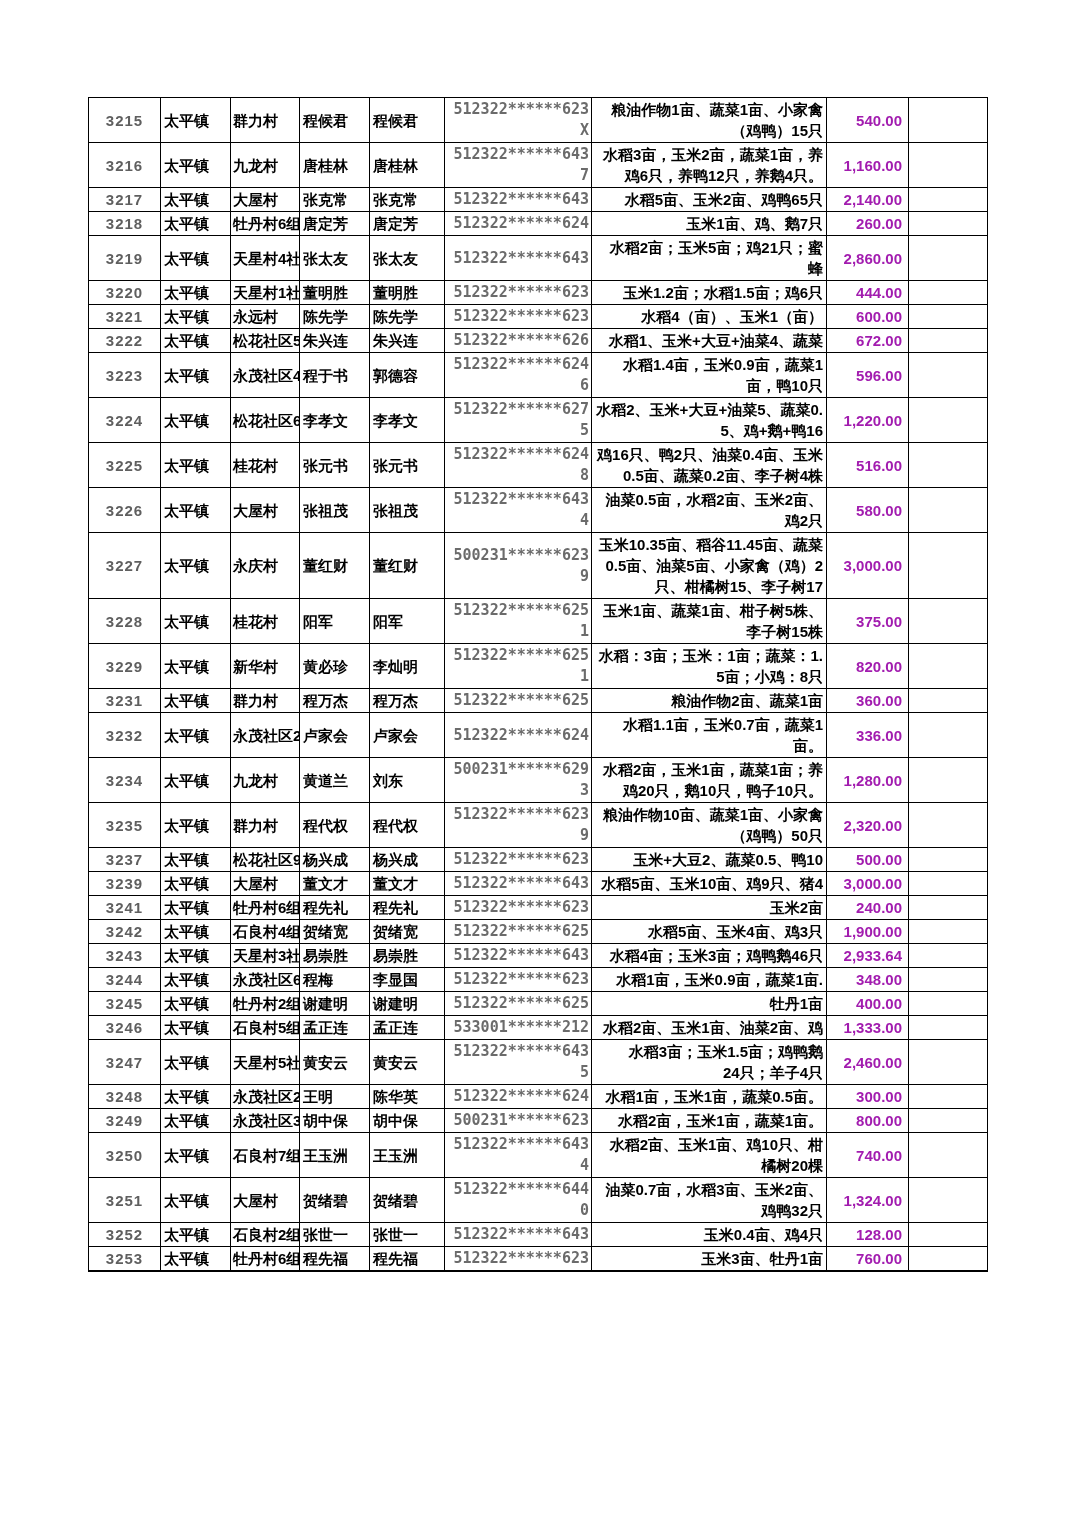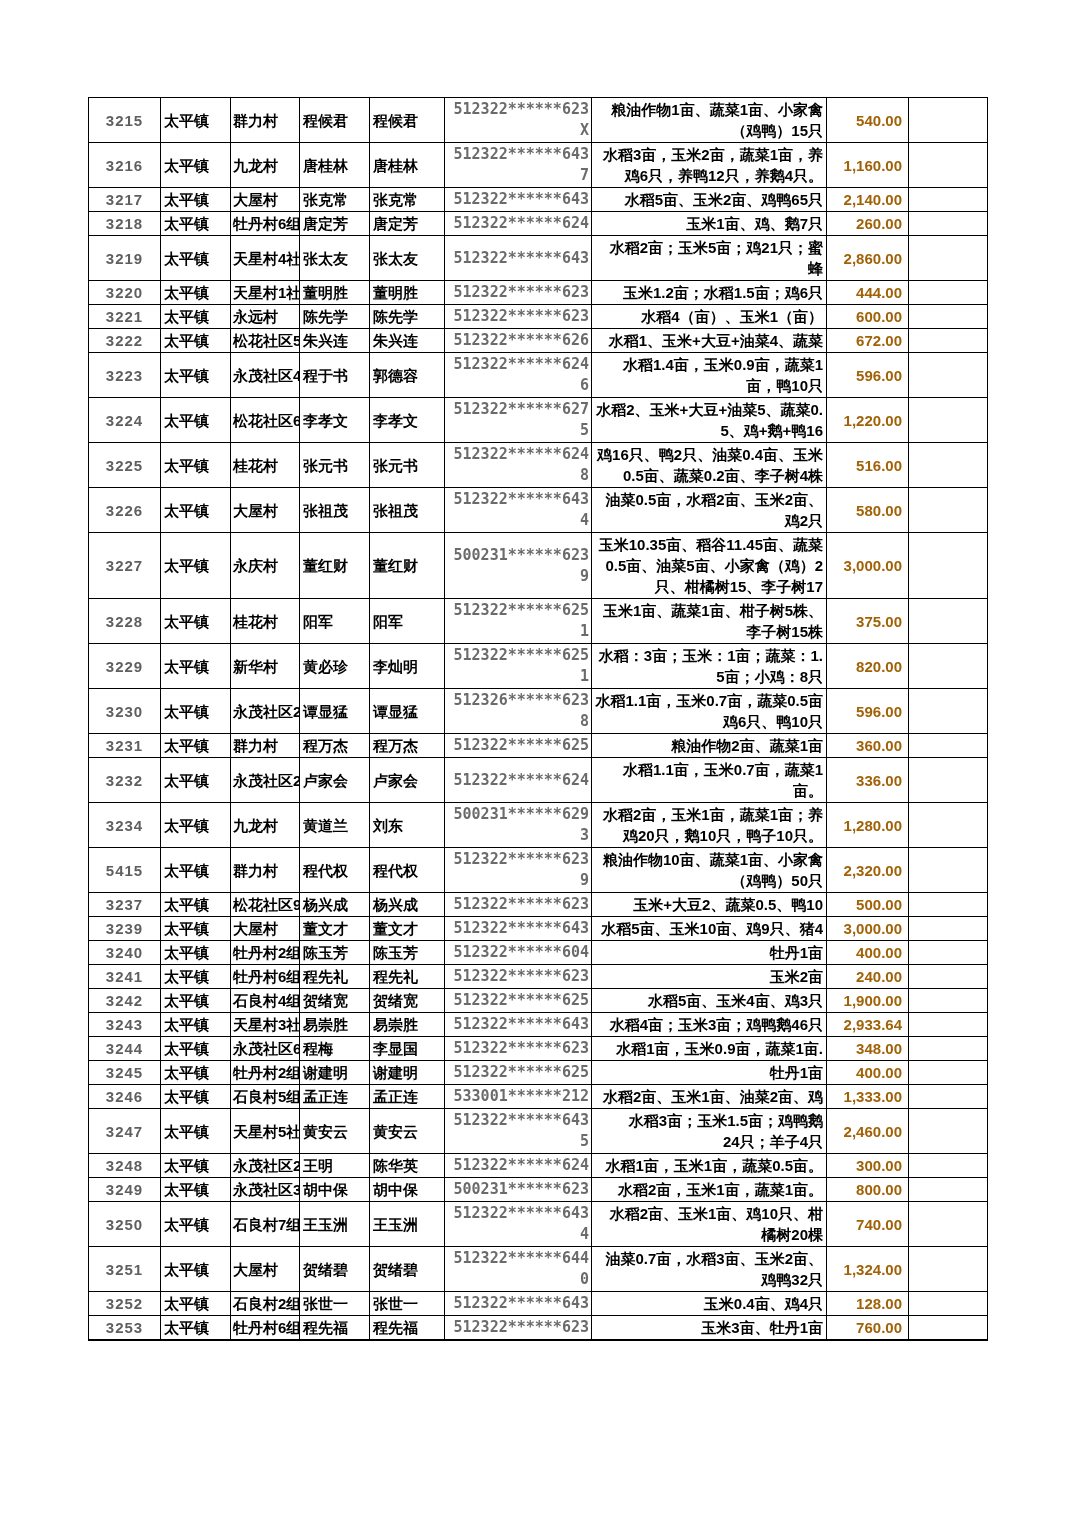--- a/index.html
+++ b/index.html
@@ -64,21 +64,21 @@
     text-align: right;
     padding: 1px 3px;
     white-space: pre-wrap;
     word-break: break-all;
   }
   td.c-amount {
     text-align: right;
     padding: 1px 6px 1px 1px;
     font-family: "Liberation Sans", sans-serif;
     font-size: 15px;
-    color: #a16207;
+    color: #a21caf;
     white-space: nowrap;
   }
   td.c-extra { padding: 0; }
 </style>
 </head>
 <body>
 
 <div class="sheet">
   <table class="grid">
     <colgroup>
@@ -266,31 +266,20 @@
     <td class="c-town">太平镇</td>
     <td class="c-village">新华村</td>
     <td class="c-name">黄必珍</td>
     <td class="c-name">李灿明</td>
     <td class="c-id">512322******6251</td>
     <td class="c-items">水稻：3亩；玉米：1亩；蔬菜：1.5亩；小鸡：8只</td>
     <td class="c-amount">820.00</td>
     <td class="c-extra"></td>
   </tr>
 
-  <tr>
-    <td class="c-no">3230</td>
-    <td class="c-town">太平镇</td>
-    <td class="c-village">永茂社区2</td>
-    <td class="c-name">谭显猛</td>
-    <td class="c-name">谭显猛</td>
-    <td class="c-id">512326******6238</td>
-    <td class="c-items">水稻1.1亩，玉米0.7亩，蔬菜0.5亩鸡6只、鸭10只</td>
-    <td class="c-amount">596.00</td>
-    <td class="c-extra"></td>
-  </tr>
 
   <tr>
     <td class="c-no">3231</td>
     <td class="c-town">太平镇</td>
     <td class="c-village">群力村</td>
     <td class="c-name">程万杰</td>
     <td class="c-name">程万杰</td>
     <td class="c-id">512322******625</td>
     <td class="c-items">粮油作物2亩、蔬菜1亩</td>
     <td class="c-amount">360.00</td>
@@ -316,21 +305,21 @@
     <td class="c-village">九龙村</td>
     <td class="c-name">黄道兰</td>
     <td class="c-name">刘东</td>
     <td class="c-id">500231******6293</td>
     <td class="c-items">水稻2亩，玉米1亩，蔬菜1亩；养鸡20只，鹅10只，鸭子10只。</td>
     <td class="c-amount">1,280.00</td>
     <td class="c-extra"></td>
   </tr>
 
   <tr>
-    <td class="c-no">5415</td>
+    <td class="c-no">3235</td>
     <td class="c-town">太平镇</td>
     <td class="c-village">群力村</td>
     <td class="c-name">程代权</td>
     <td class="c-name">程代权</td>
     <td class="c-id">512322******6239</td>
     <td class="c-items">粮油作物10亩、蔬菜1亩、小家禽（鸡鸭）50只</td>
     <td class="c-amount">2,320.00</td>
     <td class="c-extra"></td>
   </tr>
 
@@ -353,31 +342,20 @@
     <td class="c-town">太平镇</td>
     <td class="c-village">大屋村</td>
     <td class="c-name">董文才</td>
     <td class="c-name">董文才</td>
     <td class="c-id">512322******643</td>
     <td class="c-items">水稻5亩、玉米10亩、鸡9只、猪4</td>
     <td class="c-amount">3,000.00</td>
     <td class="c-extra"></td>
   </tr>
 
-  <tr>
-    <td class="c-no">3240</td>
-    <td class="c-town">太平镇</td>
-    <td class="c-village">牡丹村2组</td>
-    <td class="c-name">陈玉芳</td>
-    <td class="c-name">陈玉芳</td>
-    <td class="c-id">512322******604</td>
-    <td class="c-items">牡丹1亩</td>
-    <td class="c-amount">400.00</td>
-    <td class="c-extra"></td>
-  </tr>
 
   <tr>
     <td class="c-no">3241</td>
     <td class="c-town">太平镇</td>
     <td class="c-village">牡丹村6组</td>
     <td class="c-name">程先礼</td>
     <td class="c-name">程先礼</td>
     <td class="c-id">512322******623</td>
     <td class="c-items">玉米2亩</td>
     <td class="c-amount">240.00</td>

